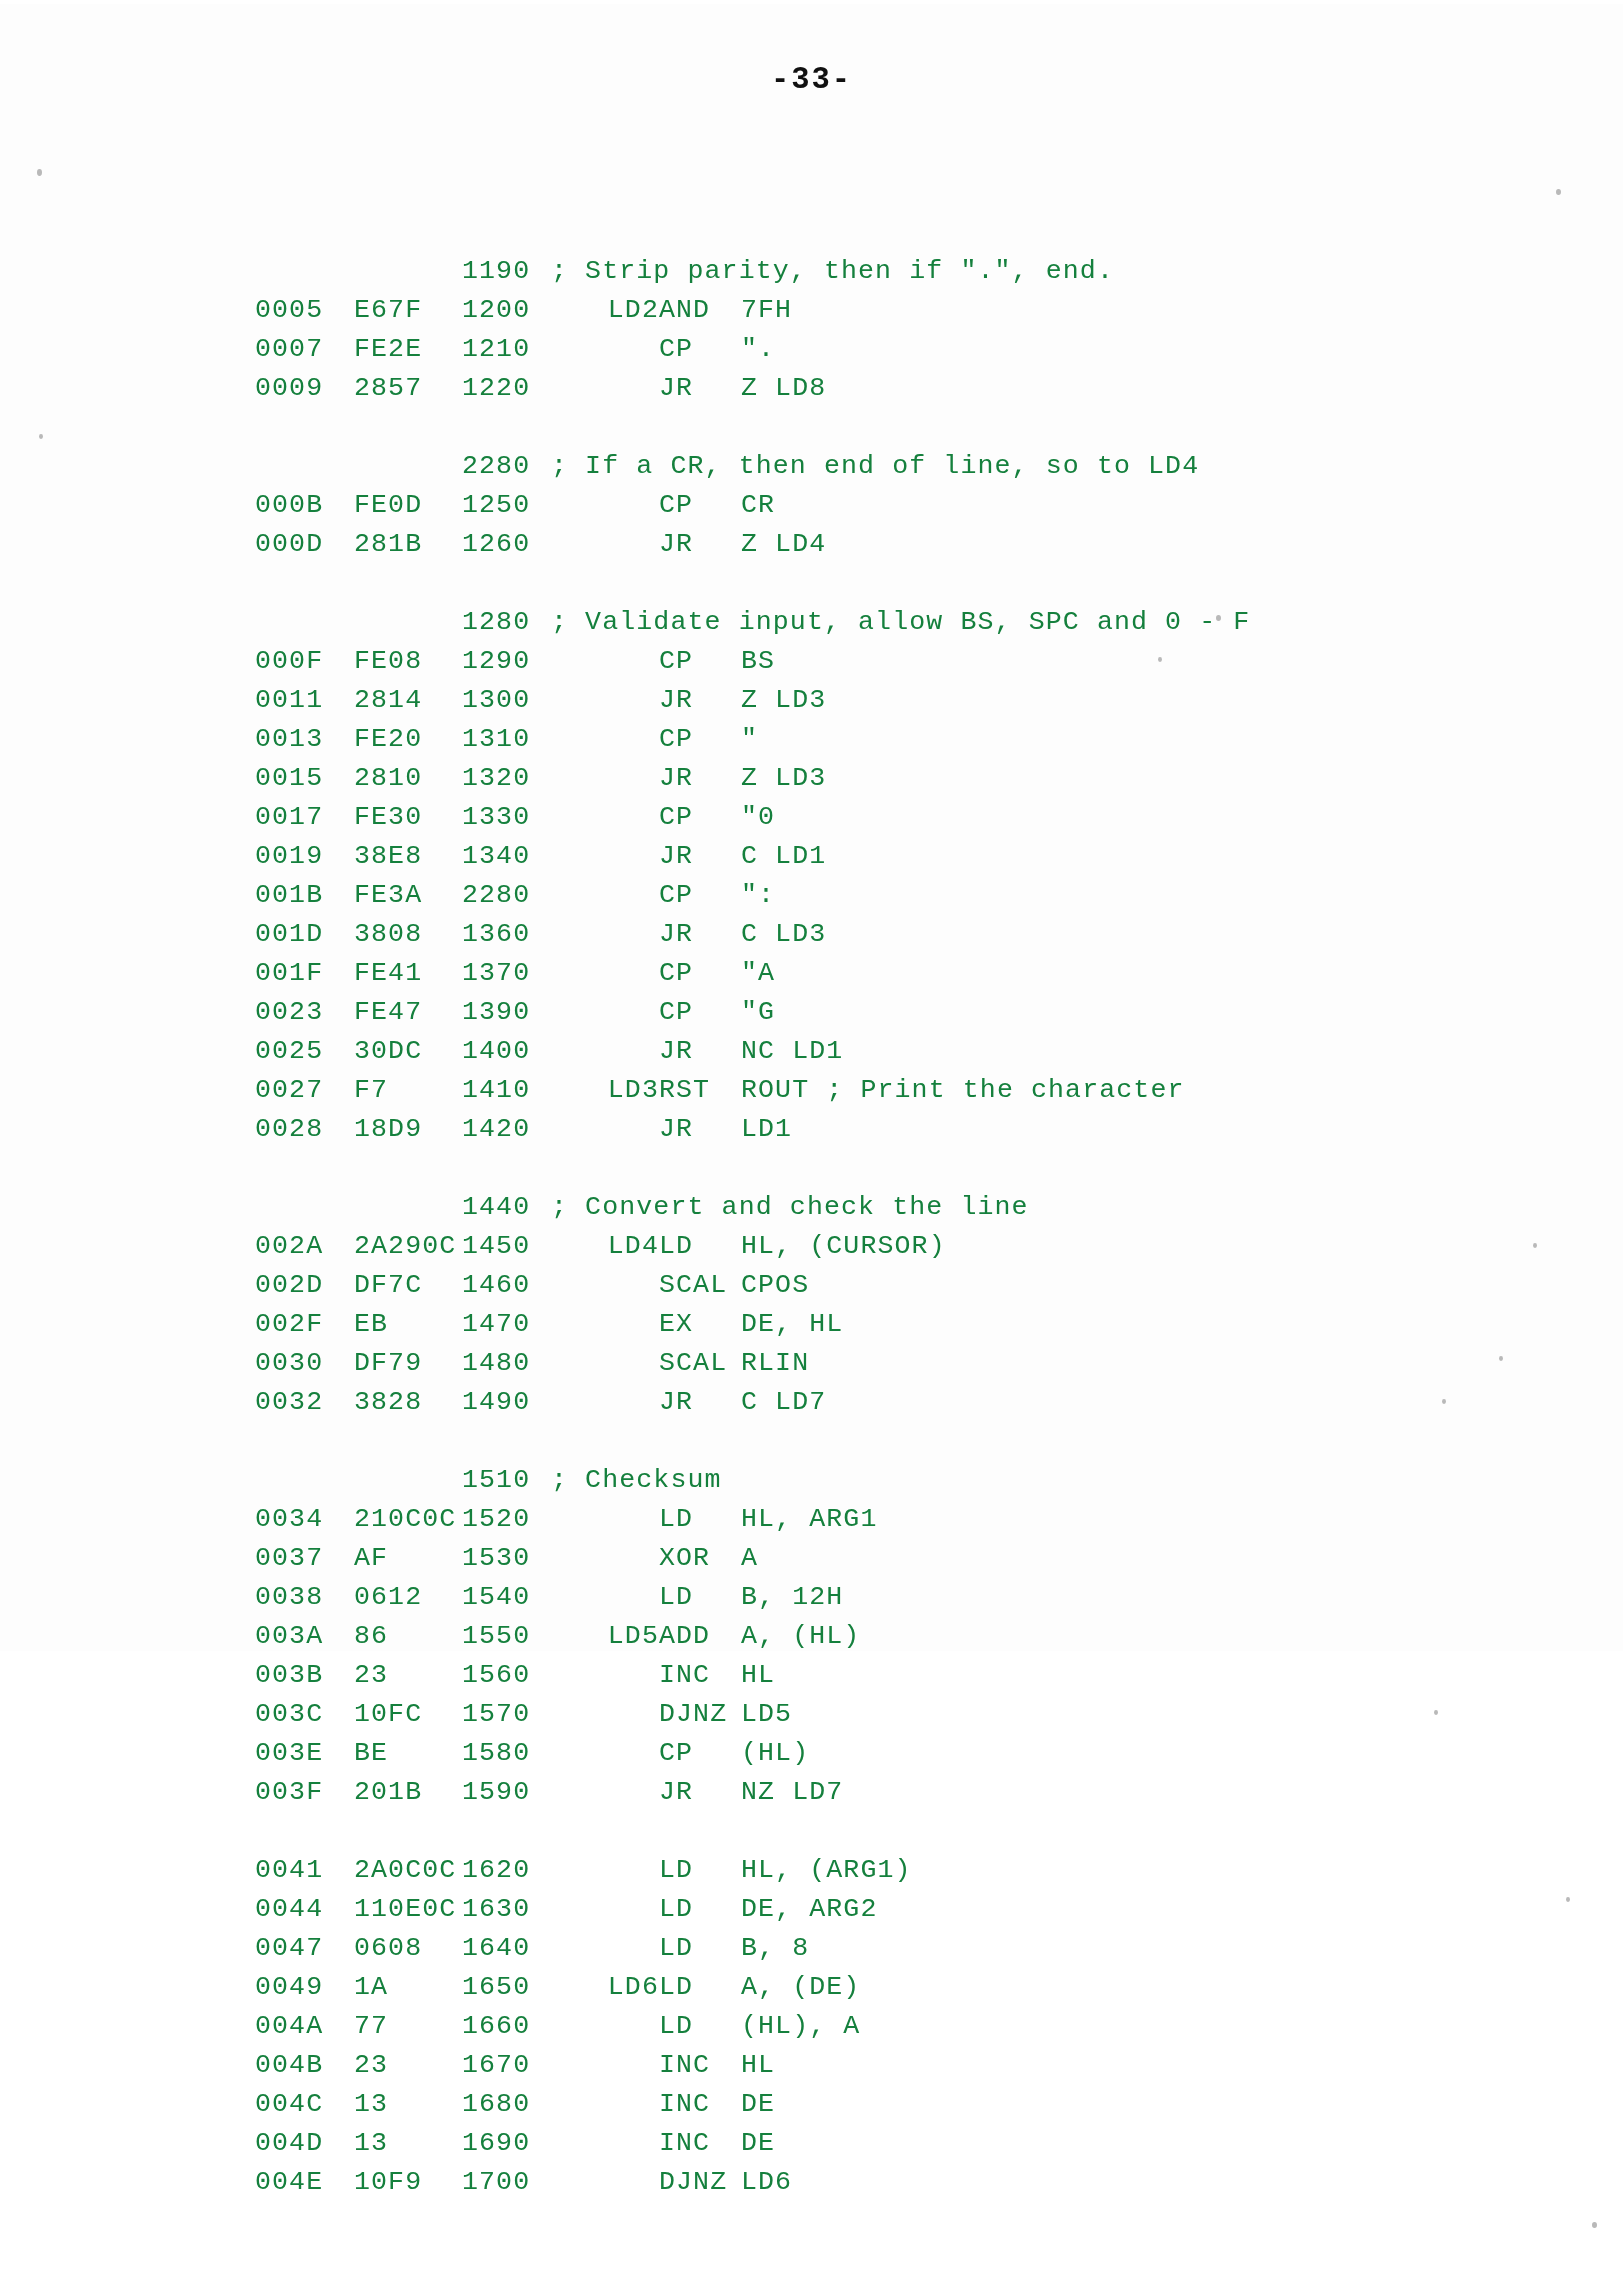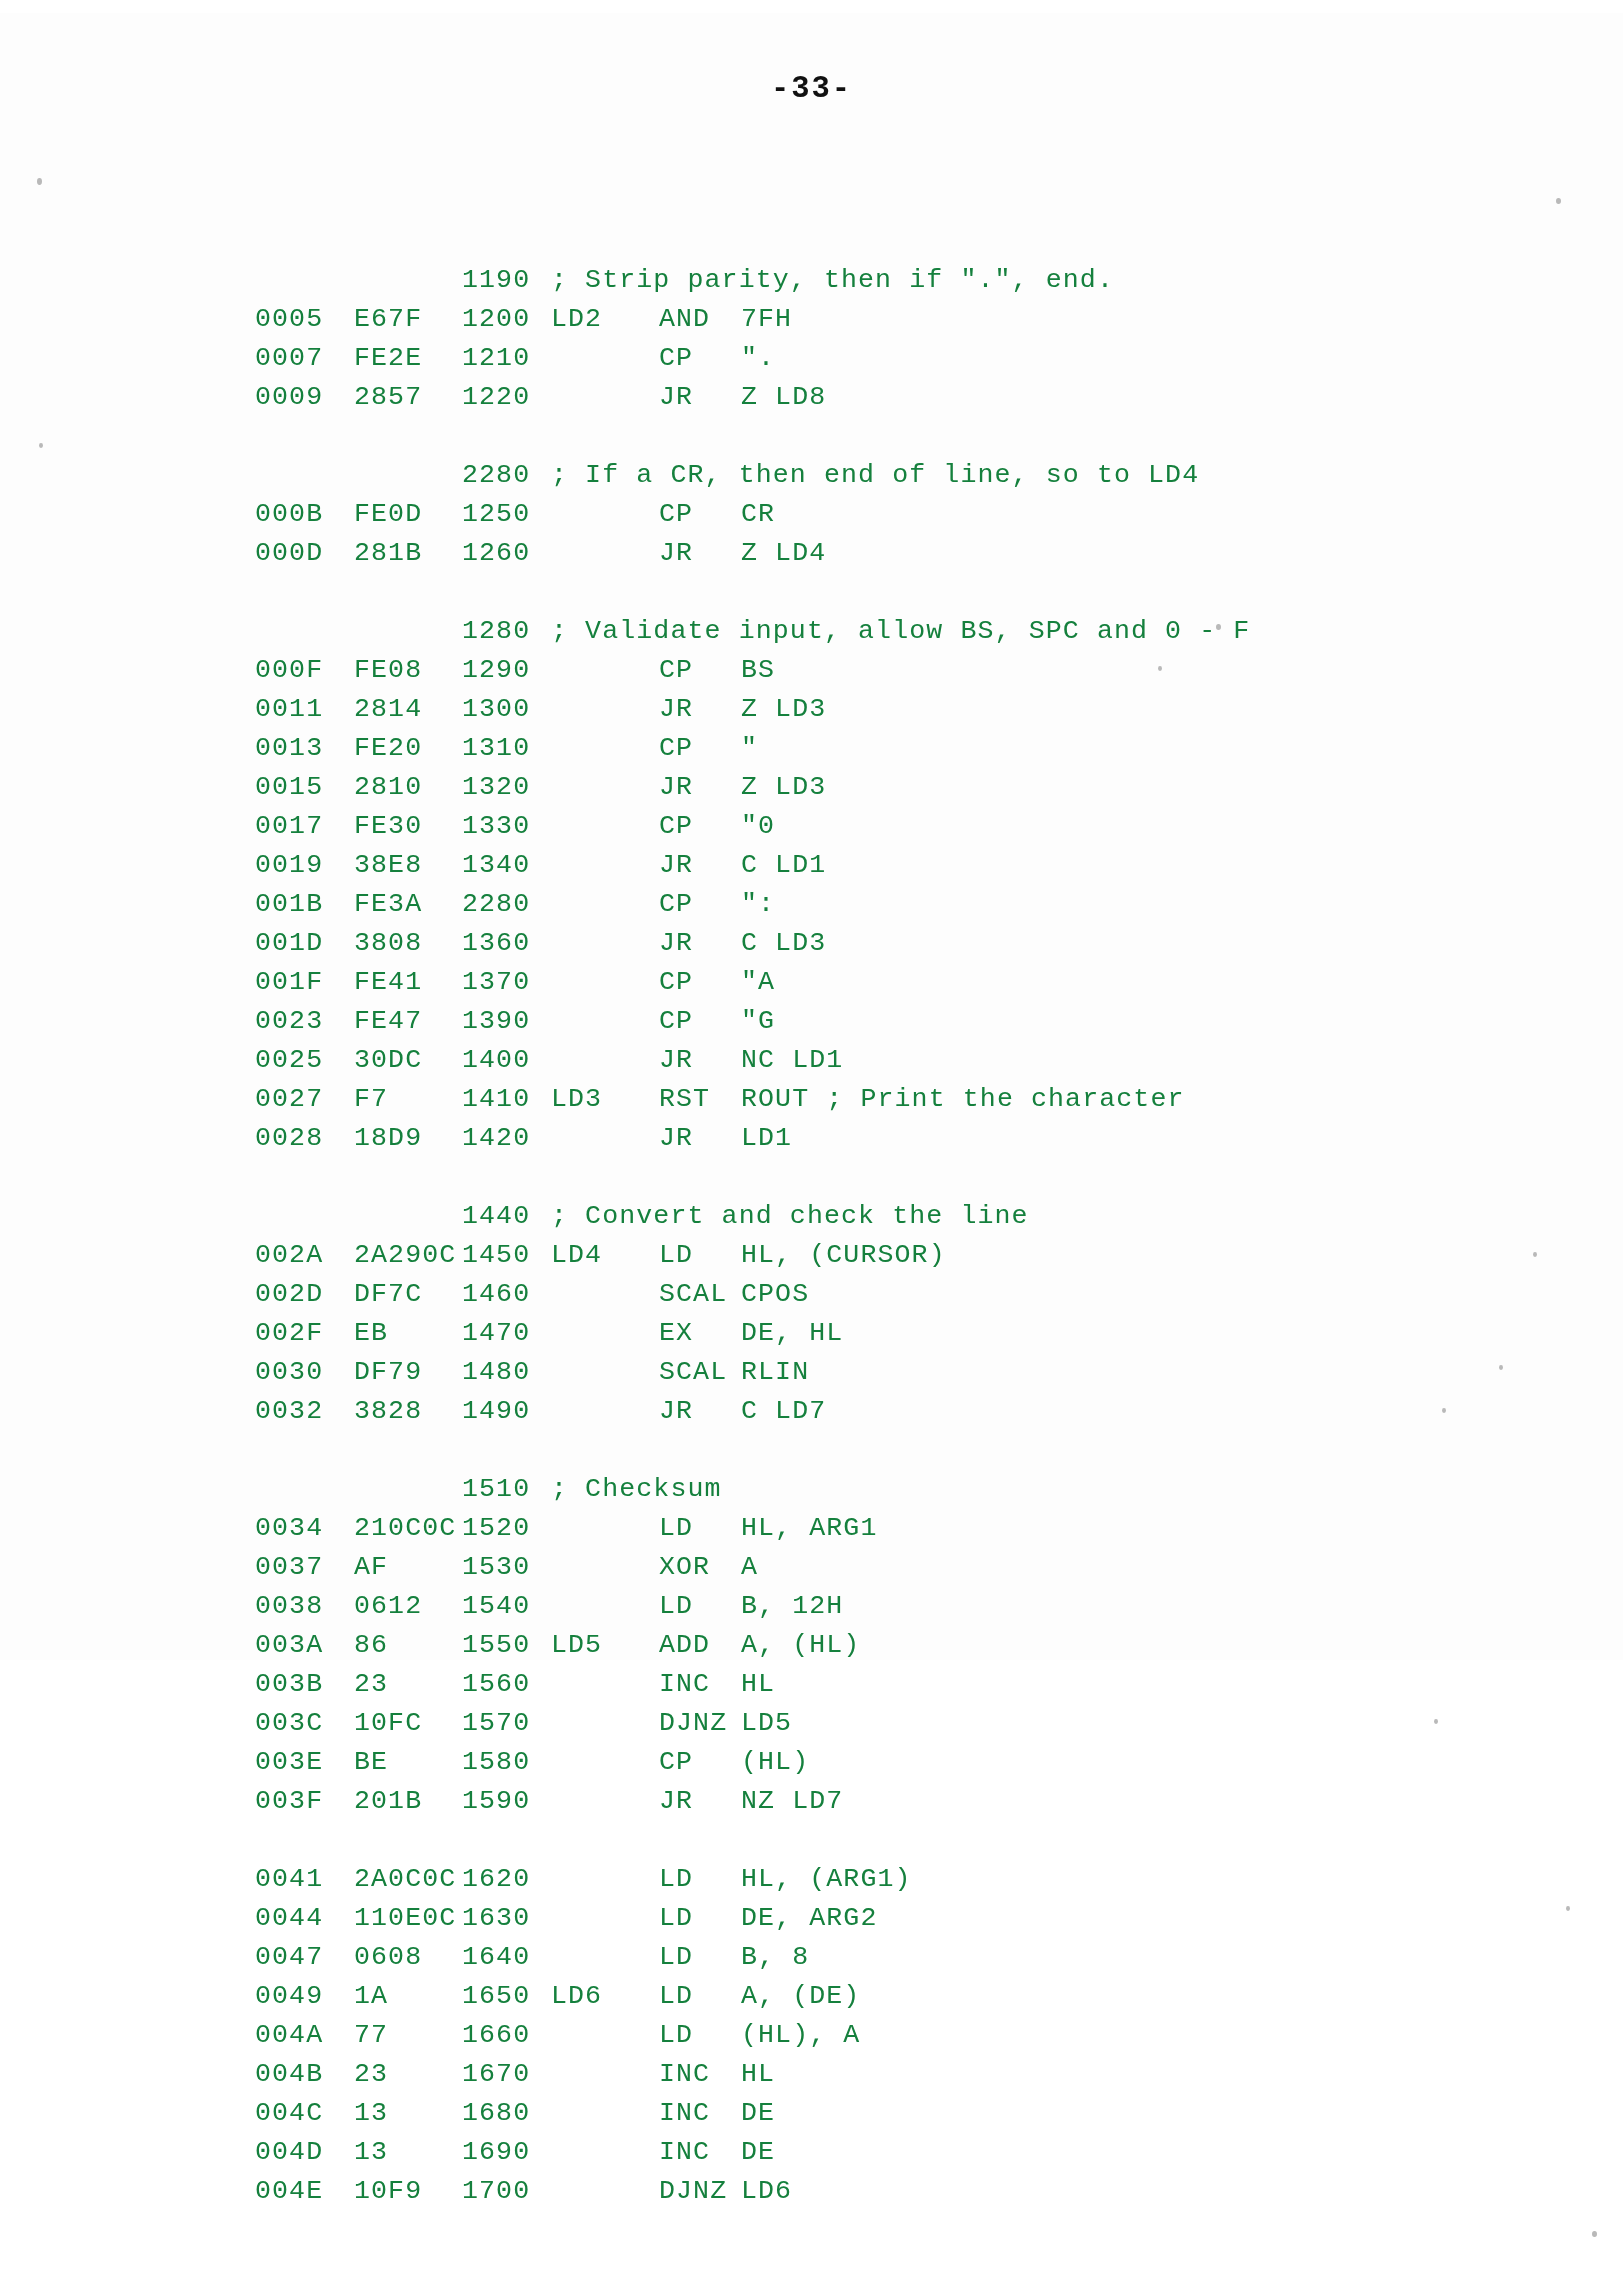--- a/index.html
+++ b/index.html
@@ -13,21 +13,21 @@
     height: 2285px;
     position: relative;
     overflow: hidden;
     font-family: "Liberation Mono", "DejaVu Sans Mono", monospace;
     color: #000000;
   }
 
   
   #page-sheet {
     position: absolute;
-    left: 0; top: 13px;
+    left: 0; top: 4px;
     width: 1623px;
     height: 1647px;
     background: #fdfdfd;
   }
 
   
   .speckle {
     position: absolute;
     background: #b9b9b9;
     border-radius: 50%;
@@ -80,20 +80,21 @@
   }
   .col-lineno {
     display: inline-block;
     width: 89px;
     vertical-align: top;
   }
   .col-label {
     display: inline-block;
     width: 108px;
     vertical-align: top;
+    text-align: right;
   }
   .col-mnem {
     display: inline-block;
     width: 82px;
     vertical-align: top;
   }
   .col-oper {
     display: inline-block;
     vertical-align: top;
   }

